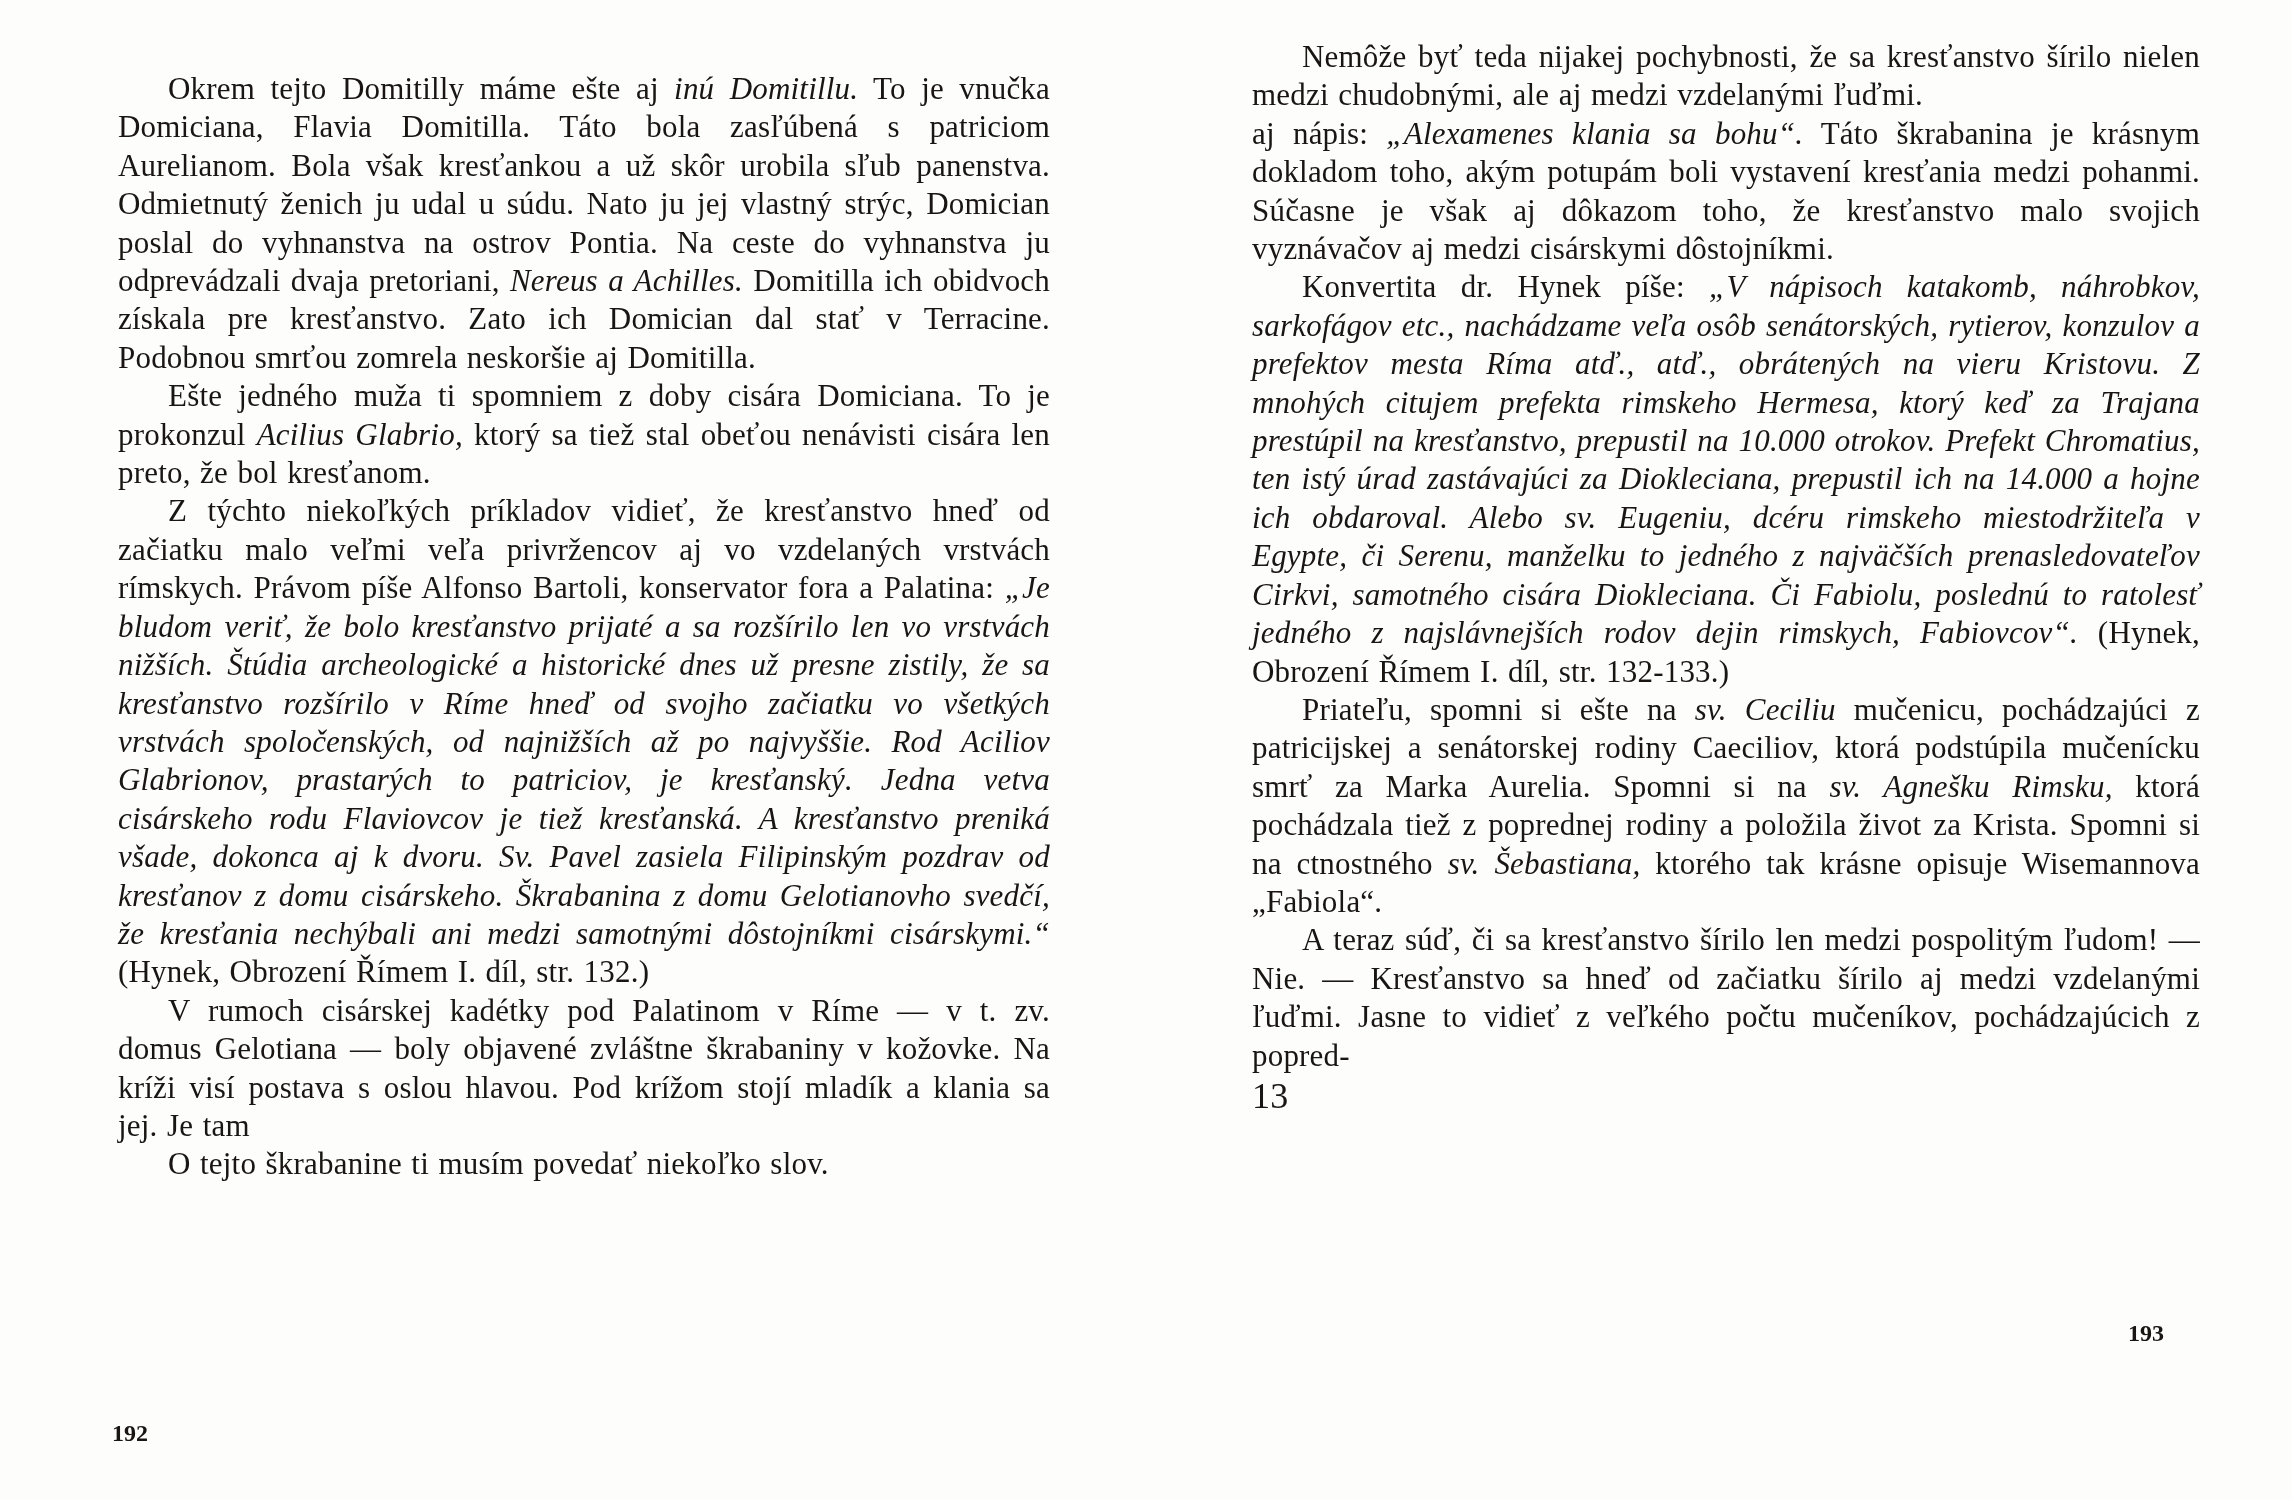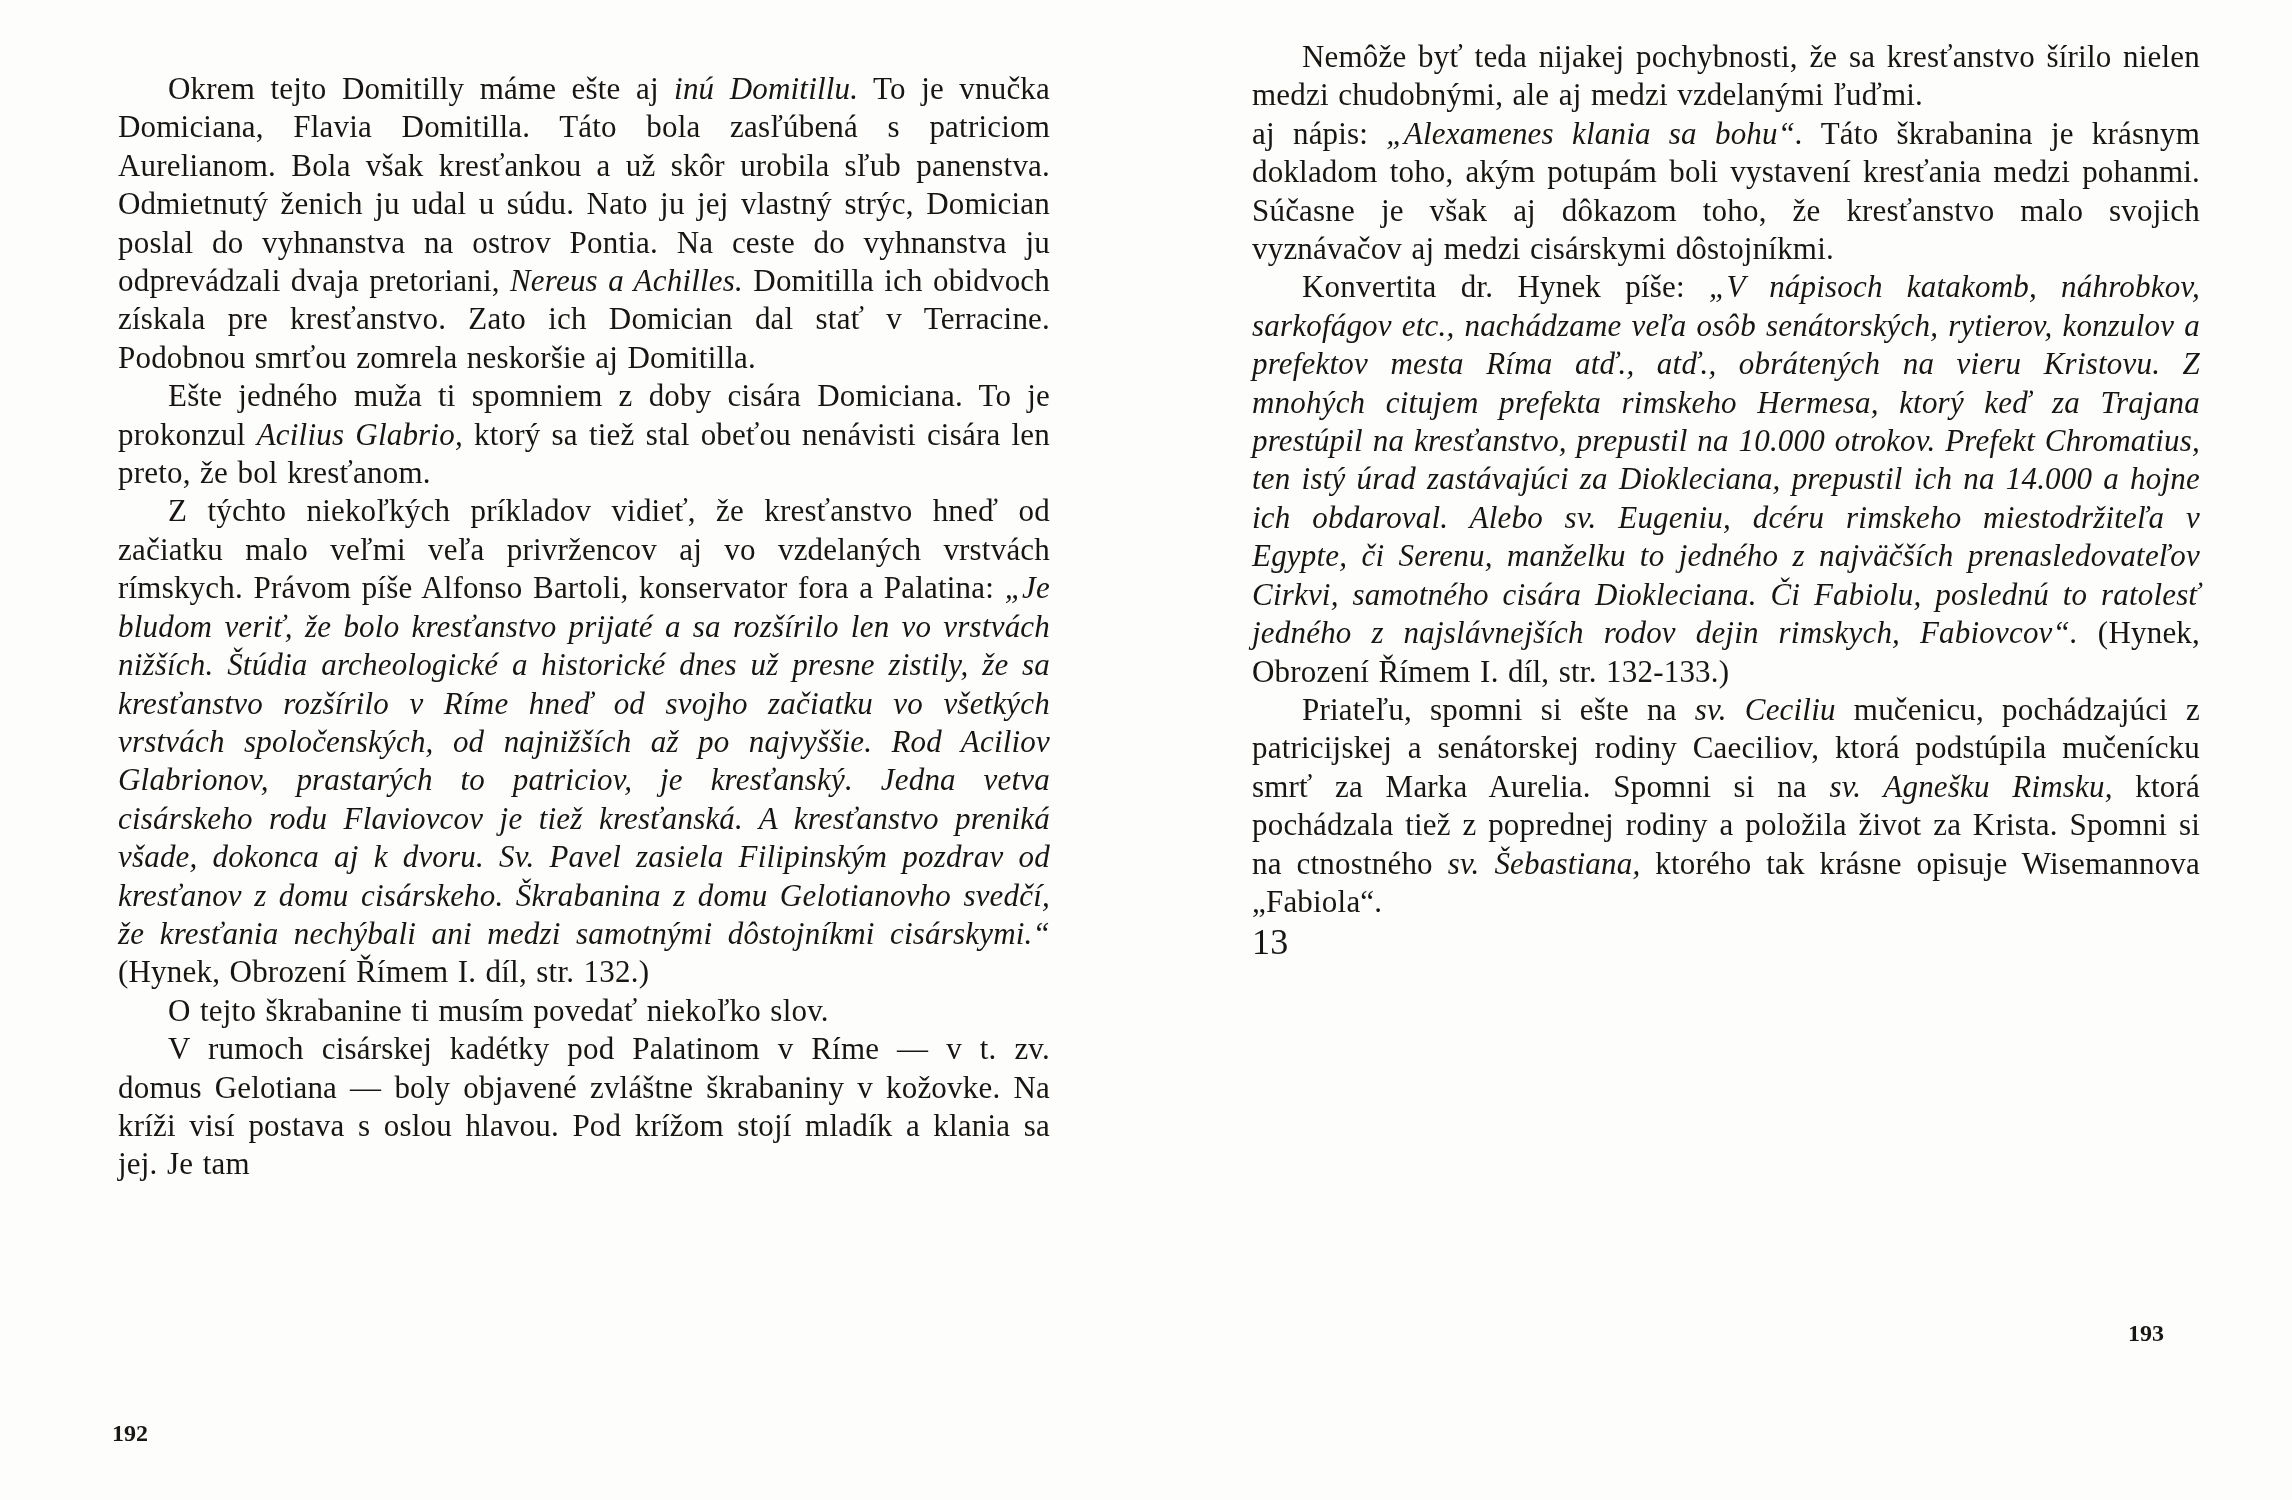--- a/index.html
+++ b/index.html
@@ -68,29 +68,30 @@
 </style>
 </head>
 <body>
 
 <div class="spread">
 
   <div class="page page-left">
       <p class="para indent"><span class="seg-b">Okrem tejto Domitilly máme ešte aj </span><span class="seg-bi">inú Domitillu.</span><span class="seg-n"> To je vnučka Domiciana, Flavia Domitilla. Táto bola zasľúbená s patriciom Aurelianom. Bola však kresťankou a už skôr urobila sľub panenstva. Odmietnutý ženich ju udal u súdu. Nato ju jej vlastný strýc, Domician poslal do vyhnanstva na ostrov Pontia. Na ceste do vyhnanstva ju odprevádzali dvaja pretoriani, </span><span class="seg-i">Nereus a Achilles.</span><span class="seg-n"> Domitilla ich obidvoch získala pre kresťanstvo. Zato ich Domician dal stať v Terracine. Podobnou smrťou zomrela neskoršie aj Domitilla.</span></p>
       <p class="para indent"><span class="seg-n">Ešte jedného muža ti spomniem z doby cisára Domiciana. To je prokonzul </span><span class="seg-bi">Acilius Glabrio,</span><span class="seg-n"> ktorý sa tiež stal obeťou nenávisti cisára len preto, že bol kresťanom.</span></p>
       <p class="para indent"><span class="seg-n">Z týchto niekoľkých príkladov vidieť, že kresťanstvo hneď od začiatku malo veľmi veľa privržencov aj vo vzdelaných vrstvách rímskych. Právom píše Alfonso Bartoli, konservator fora a Palatina: </span><span class="seg-bi">„Je bludom veriť, že bolo kresťanstvo prijaté a sa rozšírilo len vo vrstvách nižších. Štúdia archeologické a historické dnes už presne zistily, že sa kresťanstvo rozšírilo v Ríme hneď od svojho začiatku vo všetkých vrstvách spoločenských, od najnižších až po najvyššie. Rod Aciliov Glabrionov, prastarých to patriciov, je kresťanský. Jedna vetva cisárskeho rodu Flaviovcov je tiež kresťanská. A kresťanstvo preniká všade, dokonca aj k dvoru. Sv. Pavel zasiela Filipinským pozdrav od kresťanov z domu cisárskeho. Škrabanina z domu Gelotianovho svedčí, že kresťania nechýbali ani medzi samotnými dôstojníkmi cisárskymi.“</span><span class="seg-n"> (Hynek, Obrození Římem I. díl, str. 132.)</span></p>
+      <p class="para indent"><span class="seg-n">V rumoch cisárskej kadétky pod Palatinom v Ríme — v t. zv. domus Gelotiana — boly objavené zvláštne škrabaniny v kožovke. Na kríži visí postava s oslou hlavou. Pod krížom stojí mladík a klania sa jej. Je tam</span></p>
       <p class="para indent"><span class="seg-n">O tejto škrabanine ti musím povedať niekoľko slov.</span></p>
-      <p class="para indent"><span class="seg-n">V rumoch cisárskej kadétky pod Palatinom v Ríme — v t. zv. domus Gelotiana — boly objavené zvláštne škrabaniny v kožovke. Na kríži visí postava s oslou hlavou. Pod krížom stojí mladík a klania sa jej. Je tam</span></p>
     </div>
 
   <div class="page page-right">
       <p class="para indent"><span class="seg-b">Nemôže byť teda nijakej pochybnosti, že sa kresťanstvo šírilo nielen medzi chudobnými, ale aj medzi vzdelanými ľuďmi.</span></p>
       <p class="para"><span class="seg-n">aj nápis: </span><span class="seg-i">„Alexamenes klania sa bohu“.</span><span class="seg-n"> Táto škrabanina je krásnym dokladom toho, akým potupám boli vystavení kresťania medzi pohanmi. Súčasne je však aj dôkazom toho, že kresťanstvo malo svojich vyznávačov aj medzi cisárskymi dôstojníkmi.</span></p>
       <p class="para indent"><span class="seg-n">Konvertita dr. Hynek píše: </span><span class="seg-bi">„V nápisoch katakomb, náhrobkov, sarkofágov etc., nachádzame veľa osôb senátorských, rytierov, konzulov a prefektov mesta Ríma atď., atď., obrátených na vieru Kristovu. Z mnohých citujem prefekta rimskeho Hermesa, ktorý keď za Trajana prestúpil na kresťanstvo, prepustil na 10.000 otrokov. Prefekt Chromatius, ten istý úrad zastávajúci za Diokleciana, prepustil ich na 14.000 a hojne ich obdaroval. Alebo sv. Eugeniu, dcéru rimskeho miestodržiteľa v Egypte, či Serenu, manželku to jedného z najväčších prenasledovateľov Cirkvi, samotného cisára Diokleciana. Či Fabiolu, poslednú to ratolesť jedného z najslávnejších rodov dejin rimskych, Fabiovcov“.</span><span class="seg-n"> (Hynek, Obrození Římem I. díl, str. 132-133.)</span></p>
       <p class="para indent"><span class="seg-n">Priateľu, spomni si ešte na </span><span class="seg-i">sv. Ceciliu</span><span class="seg-n"> mučenicu, pochádzajúci z patricijskej a senátorskej rodiny Caeciliov, ktorá podstúpila mučenícku smrť za Marka Aurelia. Spomni si na </span><span class="seg-i">sv. Agnešku Rimsku,</span><span class="seg-n"> ktorá pochádzala tiež z poprednej rodiny a položila život za Krista. Spomni si na ctnostného </span><span class="seg-i">sv. Šebastiana,</span><span class="seg-n"> ktorého tak krásne opisuje Wisemannova „Fabiola“.</span></p>
+      <p class="para indent"><span class="seg-n">A teraz súď, či sa kresťanstvo šírilo len medzi pospolitým ľudom! — Nie. — </span><span class="seg-b">Kresťanstvo sa hneď od začiatku šírilo aj medzi vzdelanými ľuďmi. Jasne to vidieť z veľkého počtu mučeníkov, pochádzajúcich z popred-</span></p>
       <p class="para sig"><span class="seg-n">13</span></p>
     </div>
 
   <div class="folio folio-left">192</div>
 
   <div class="folio folio-right">193</div>
 
 </div>
 
 </body></html>

